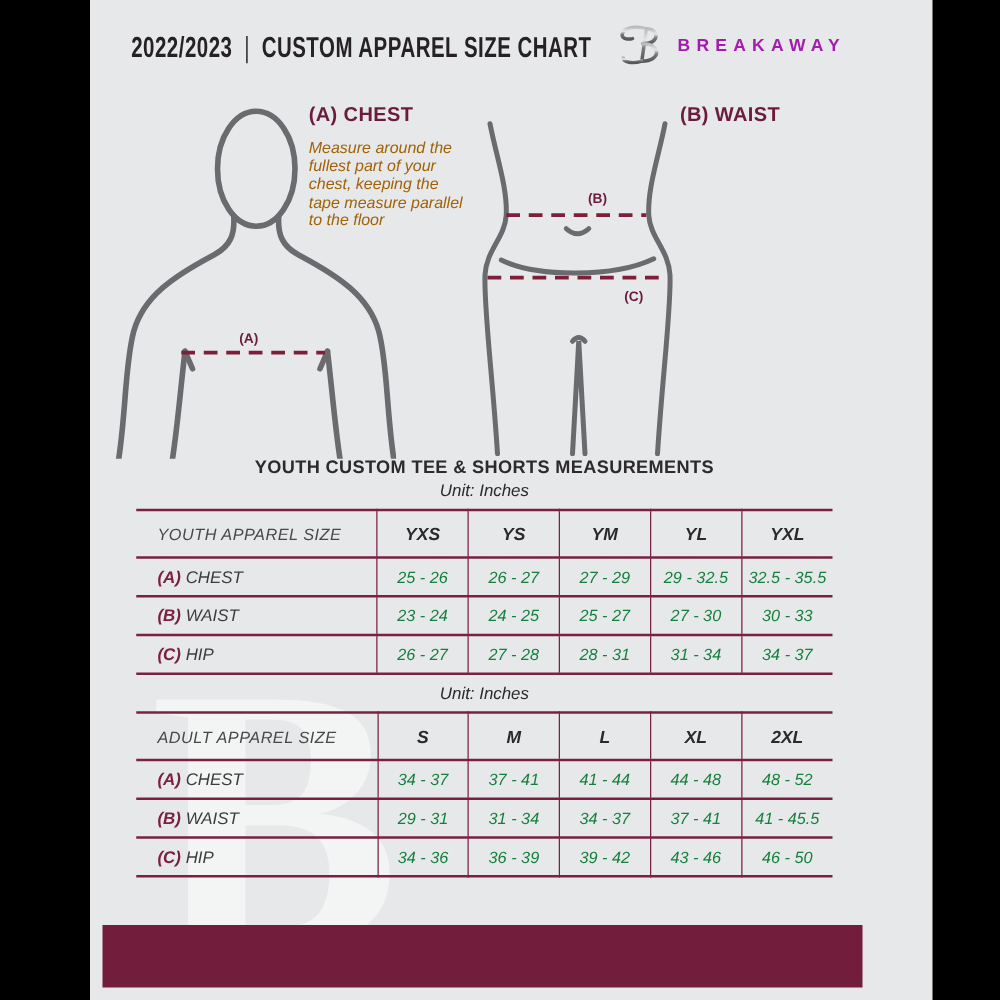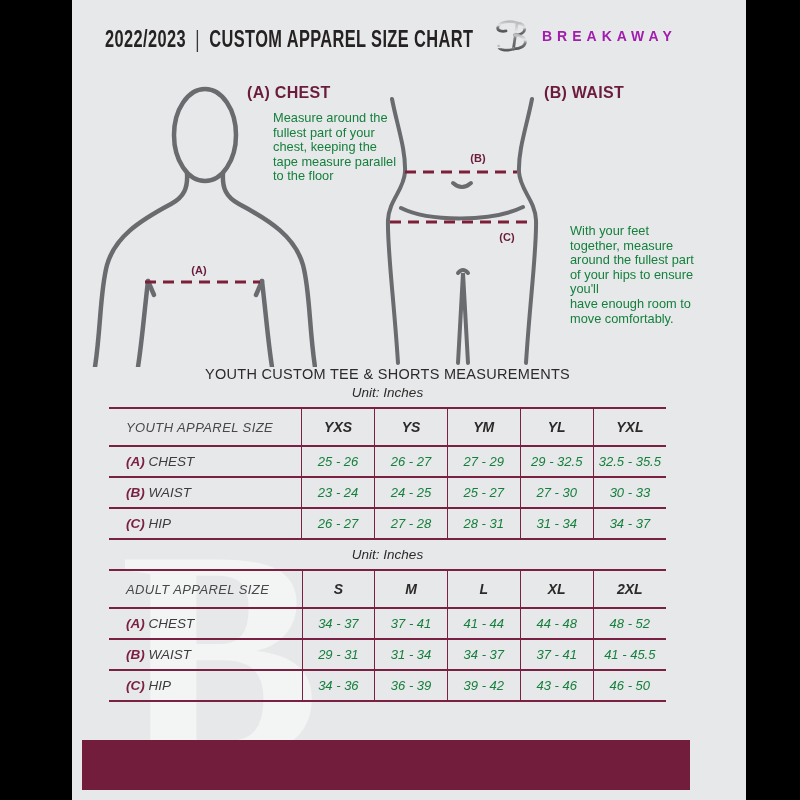--- a/index.html
+++ b/index.html
@@ -21,36 +21,35 @@
   .brand{
     position:absolute;left:422px;top:18px;display:flex;align-items:center;gap:11px;
   }
   .brand-name{
     font-size:14px;font-weight:bold;letter-spacing:5px;color:#a21caf;white-space:nowrap;
   }
   
   .sec{position:absolute;z-index:1;}
   .sec h3{margin:0 0 9px 0;font-size:16px;font-weight:bold;color:#6b1c3c;letter-spacing:.3px;}
   .sec .desc{
-    font-size:12.8px;color:#15803d;line-height:14.6px;
+    font-size:12.8px;font-style:italic;color:#a16207;line-height:14.6px;
     white-space:pre-line;
-    margin-left:26px;
   }
   .sec-a{left:175px;top:84px;width:150px;}
   .sec-b{left:472px;top:84px;width:158px;}
   .sec-c{left:472px;top:224px;width:158px;}
   
   .fig{position:absolute;z-index:0;}
   .fig-left{left:15px;top:75px;}
   .fig-right{left:305px;top:95px;}
   
   .tblock{position:absolute;left:37px;width:557px;text-align:center;z-index:1;}
   .tblock-youth{top:366px;}
   .tblock-adult{top:544px;}
-  .tbl-title{font-size:14.5px;font-weight:normal;color:#2d2a2b;letter-spacing:.3px;}
+  .tbl-title{font-size:14.5px;font-weight:bold;color:#2d2a2b;letter-spacing:.3px;}
   .tbl-unit{font-size:13.5px;font-style:italic;color:#2d2a2b;margin-top:3px;}
   table.sizes{width:100%;border-collapse:collapse;margin-top:7px;}
   table.sizes tr{border-top:2px solid #7a2143;font-style:italic;}
   table.sizes tr.last{border-bottom:2px solid #7a2143;}
   table.sizes th,table.sizes td{border-left:1.5px solid #7a2143;padding:0;}
   table.sizes th:first-child,table.sizes td:first-child{border-left:none;}
   table.sizes th{height:36px;font-size:14px;font-weight:bold;color:#2b292a;}
   table.sizes th.lab{
     text-align:left;padding-left:17px;font-size:13px;font-weight:normal;
     color:#48484a;letter-spacing:.4px;width:182px;
@@ -135,27 +134,20 @@
     <div class="desc">Measure around the
 fullest part of your
 chest, keeping the
 tape measure parallel
 to the floor</div>
   </div>
   <div class="sec sec-b">
     <h3>(B) WAIST</h3>
   </div>
   <div class="sec sec-c">
-    <div class="desc">With your feet
-together, measure
-around the fullest part
-of your hips to ensure
-you'll
-have enough room to
-move comfortably.</div>
   </div>
 
   <div class="watermark">B</div>
 
   <div class="tblock tblock-youth">
     <div class="tbl-title">YOUTH CUSTOM TEE &amp; SHORTS MEASUREMENTS</div>
     <div class="tbl-unit">Unit: Inches</div>
     <table class="sizes">
       <tbody>
           <tr>

